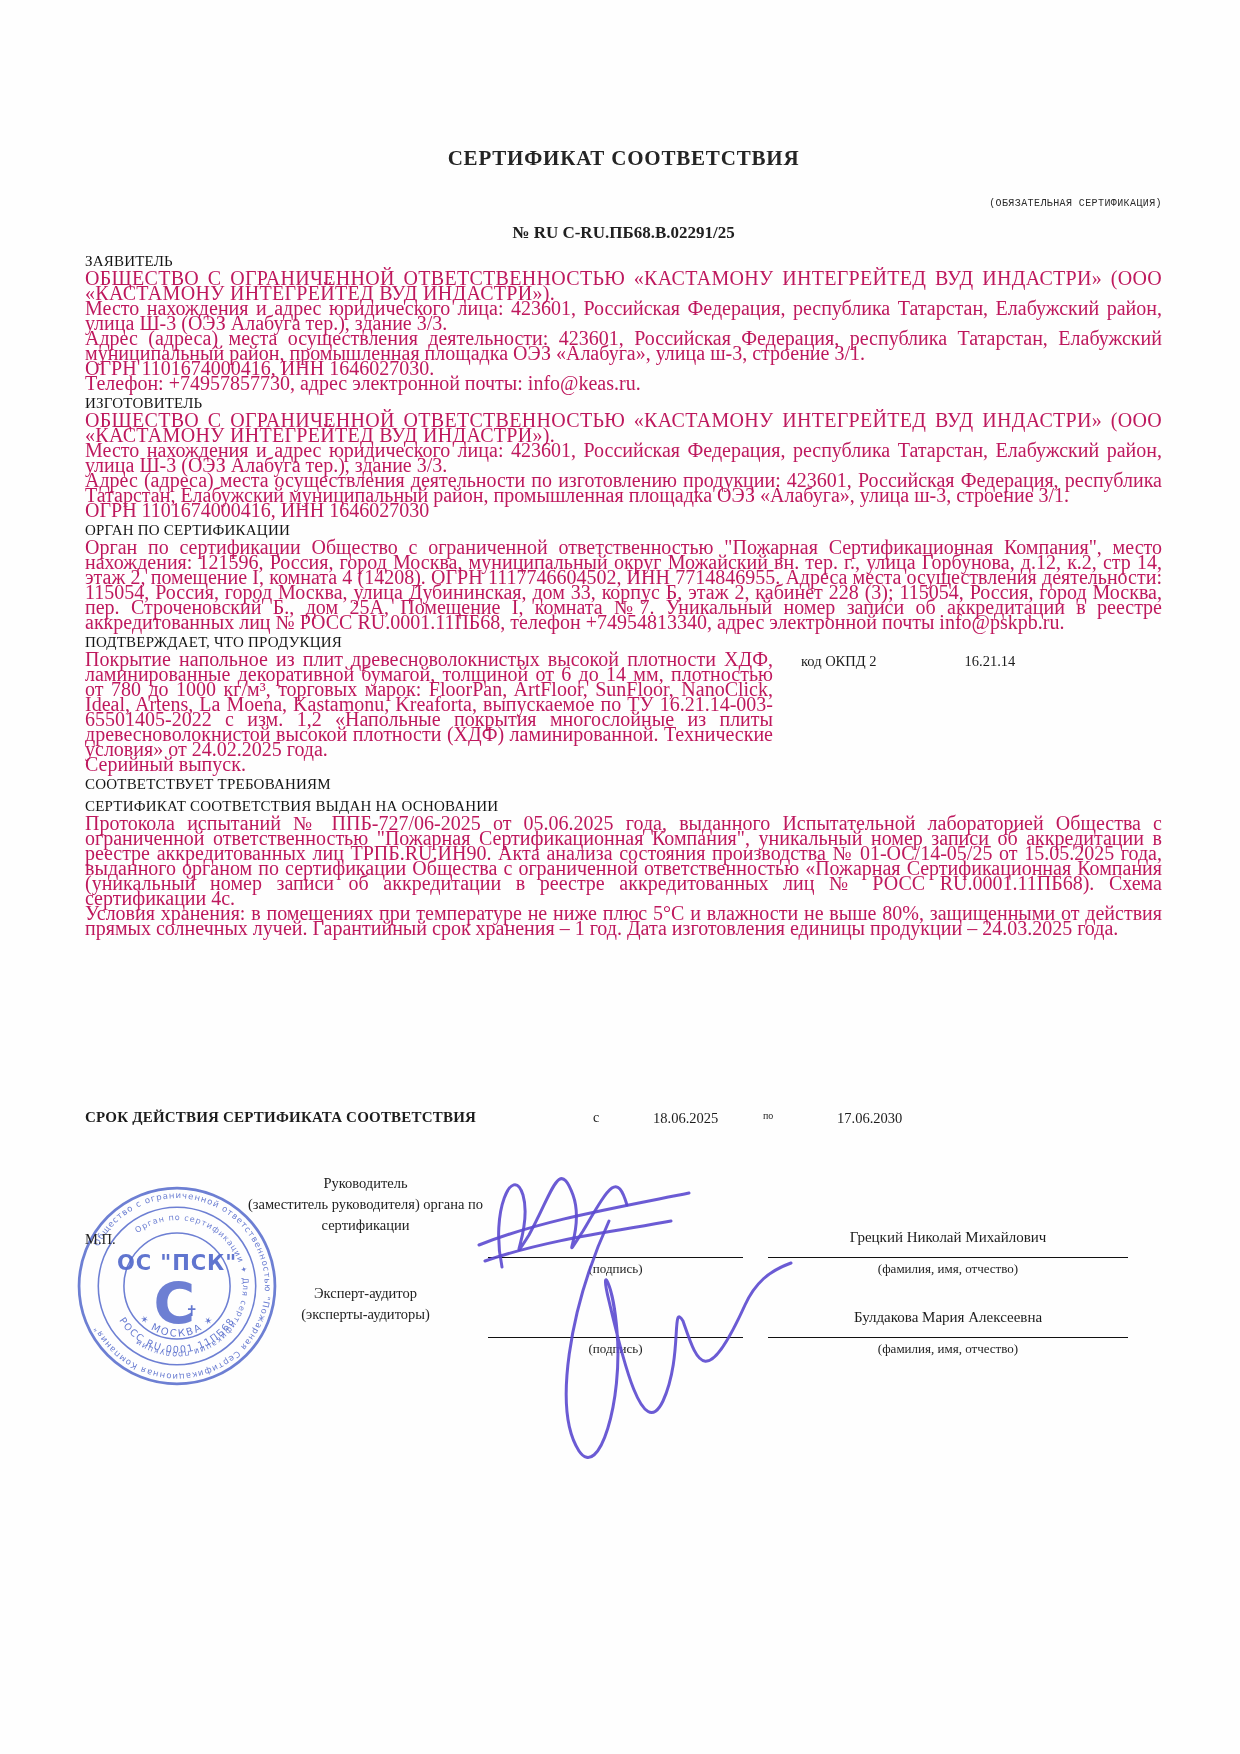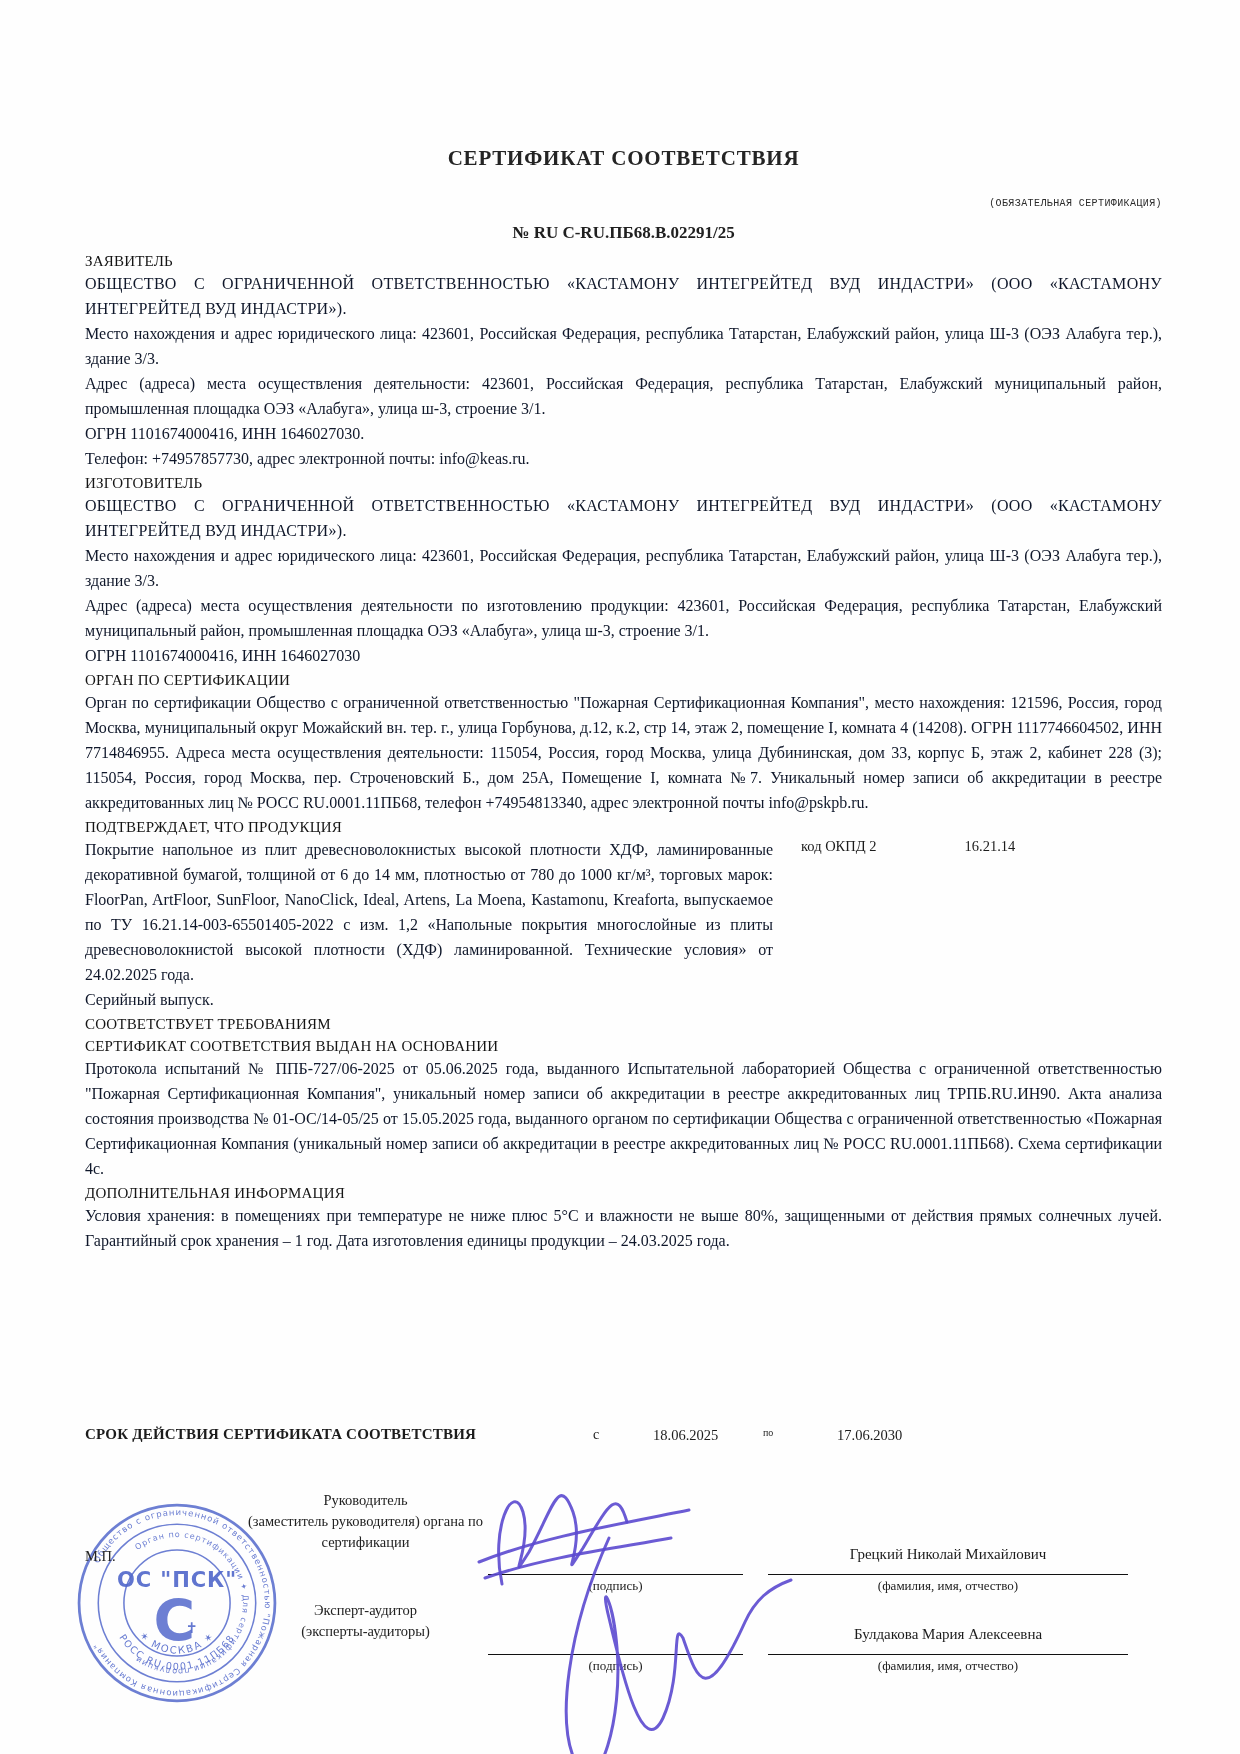--- a/index.html
+++ b/index.html
@@ -22,21 +22,21 @@
     text-align:right;font-size:10px;letter-spacing:.4px;margin-top:27px;color:#2a2a2a;font-family:Liberation Mono, monospace;
   }
   .doc-number{
     text-align:center;font-weight:700;font-size:17px;margin-top:14px;color:#202020;
   }
   .sec-h{
     font-weight:400;font-size:15px;margin-top:3px;line-height:19px;color:#141414;
     letter-spacing:.2px;
   }
   .para{
-    font-size:16px;line-height:25px;text-align:justify;color:#0f172a;
+    font-size:20px;line-height:15px;text-align:justify;color:#be185d;
   }
   .para.caps{letter-spacing:.3px;}
   .product-row{display:flex;align-items:flex-start;}
   .product-left{width:688px;flex:0 0 688px;}
   .okpd{display:flex;margin-left:28px;margin-top:1px;white-space:nowrap;}
   .okpd-label{font-size:14.5px;}
   .okpd-code{font-size:14.5px;margin-left:88px;text-align:right;}
   .validity-row{position:relative;height:22px;margin-top:173px;}
   .validity-row .vlabel{position:absolute;left:0;top:0;font-weight:700;font-size:15px;letter-spacing:.2px;}
   .validity-row .vfrom{position:absolute;left:508px;top:1px;font-size:14px;}
@@ -97,21 +97,20 @@
       <span class="okpd-code">16.21.14</span>
     </div>
   </div>
   <div class="para">Серийный выпуск.</div>
 
   <div class="sec-h">СООТВЕТСТВУЕТ ТРЕБОВАНИЯМ</div>
 
   <div class="sec-h">СЕРТИФИКАТ СООТВЕТСТВИЯ ВЫДАН НА ОСНОВАНИИ</div>
   <div class="para">Протокола испытаний № ППБ-727/06-2025 от 05.06.2025 года, выданного Испытательной лабораторией Общества с ограниченной ответственностью "Пожарная Сертификационная Компания", уникальный номер записи об аккредитации в реестре аккредитованных лиц ТРПБ.RU.ИН90. Акта анализа состояния производства № 01-ОС/14-05/25 от 15.05.2025 года, выданного органом по сертификации Общества с ограниченной ответственностью «Пожарная Сертификационная Компания (уникальный номер записи об аккредитации в реестре аккредитованных лиц № РОСС RU.0001.11ПБ68).  Схема сертификации 4с.</div>
 
-  <div class="sec-h">ДОПОЛНИТЕЛЬНАЯ ИНФОРМАЦИЯ</div>
   <div class="para">Условия хранения: в помещениях при температуре не ниже плюс 5°С и влажности не выше 80%, защищенными от действия прямых солнечных лучей. Гарантийный срок хранения – 1 год.  Дата изготовления единицы продукции – 24.03.2025 года.</div>
 
   <div class="validity-row">
     <span class="vlabel">СРОК ДЕЙСТВИЯ СЕРТИФИКАТА СООТВЕТСТВИЯ</span>
     <span class="vfrom">с</span>
     <span class="vfromdate">18.06.2025</span>
     <span class="vto">по</span>
     <span class="vtodate">17.06.2030</span>
   </div>
 

